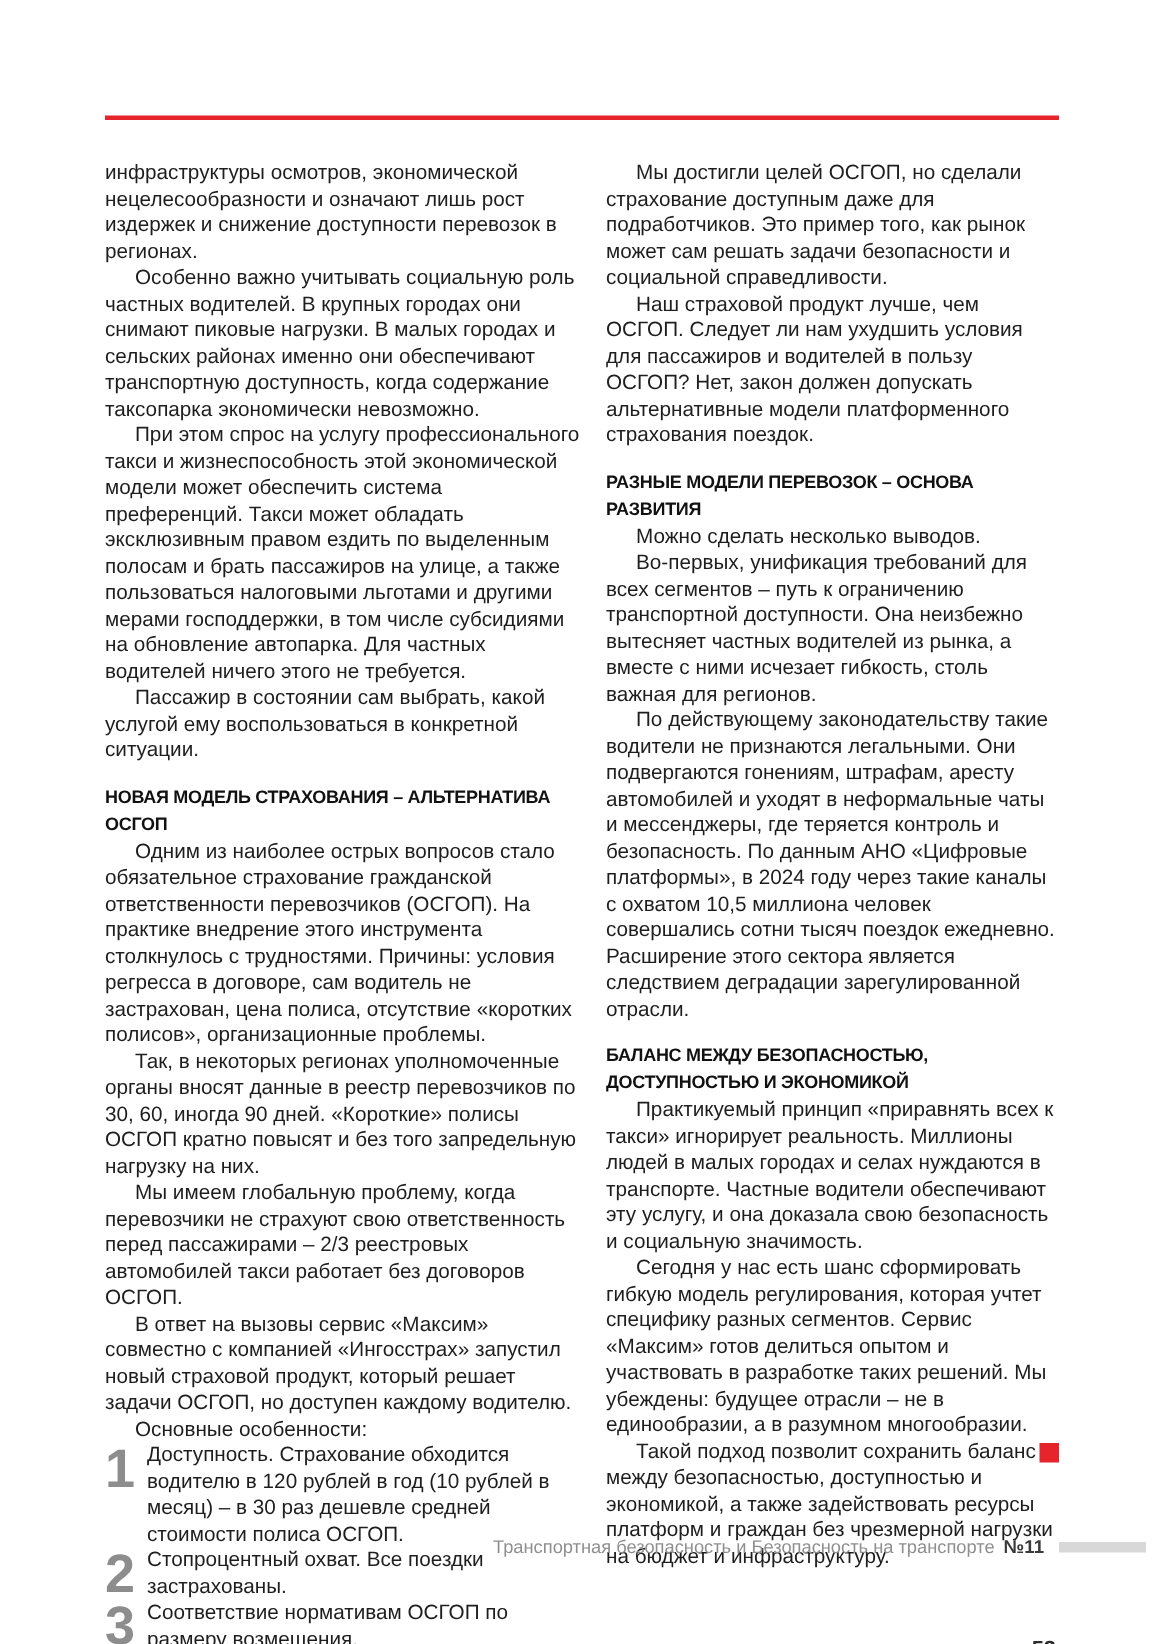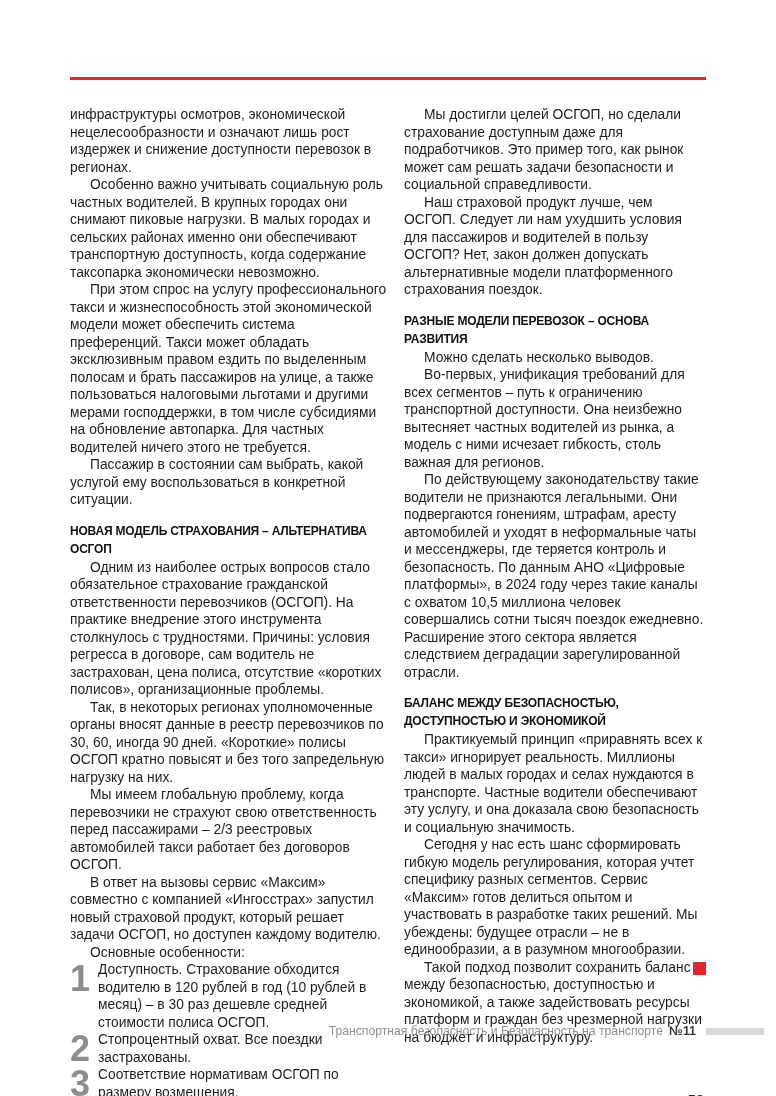--- a/index.html
+++ b/index.html
@@ -142,21 +142,21 @@
       </div>
 
     </div>
   </div>
 
   <div class="col col-right">
     <p>Мы достигли целей ОСГОП, но сделали страхование доступным даже для подработчиков. Это пример того, как рынок может сам решать задачи безопасности и социальной справедливости.</p>
     <p>Наш страховой продукт лучше, чем ОСГОП. Следует ли нам ухудшить условия для пассажиров и водителей в пользу ОСГОП? Нет, закон должен допускать альтернативные модели платформенного страхования поездок.</p>
     <h2 class="section-heading">РАЗНЫЕ МОДЕЛИ ПЕРЕВОЗОК – ОСНОВА РАЗВИТИЯ</h2>
     <p>Можно сделать несколько выводов.</p>
-    <p>Во-первых, унификация требований для всех сегментов – путь к ограничению транспортной доступности. Она неизбежно вытесняет частных водителей из рынка, а модель с ними исчезает гибкость, столь важная для регионов.</p>
+    <p>Во-первых, унификация требований для всех сегментов – путь к ограничению транспортной доступности. Она неизбежно вытесняет частных водителей из рынка, а вместе с ними исчезает гибкость, столь важная для регионов.</p>
     <p>По действующему законодательству такие водители не признаются легальными. Они подвергаются гонениям, штрафам, аресту автомобилей и уходят в неформальные чаты и мессенджеры, где теряется контроль и безопасность. По данным АНО «Цифровые платформы», в 2024 году через такие каналы с охватом 10,5 миллиона человек совершались сотни тысяч поездок ежедневно. Расширение этого сектора является следствием деградации зарегулированной отрасли.</p>
     <h2 class="section-heading">БАЛАНС МЕЖДУ БЕЗОПАСНОСТЬЮ, ДОСТУПНОСТЬЮ И ЭКОНОМИКОЙ</h2>
     <p>Практикуемый принцип «приравнять всех к такси» игнорирует реальность. Миллионы людей в малых городах и селах нуждаются в транспорте. Частные водители обеспечивают эту услугу, и она доказала свою безопасность и социальную значимость.</p>
     <p>Сегодня у нас есть шанс сформировать гибкую модель регулирования, которая учтет специфику разных сегментов. Сервис «Максим» готов делиться опытом и участвовать в разработке таких решений. Мы убеждены: будущее отрасли – не в единообразии, а в разумном многообразии.</p>
     <p><span class="end-marker"></span><span>Такой подход позволит сохранить баланс между безопасностью, доступностью и экономикой, а также задействовать ресурсы платформ и граждан без чрезмерной нагрузки на бюджет и инфраструктуру.</span></p>
   </div>
 
 </div>
 
 <div class="footer-line">

